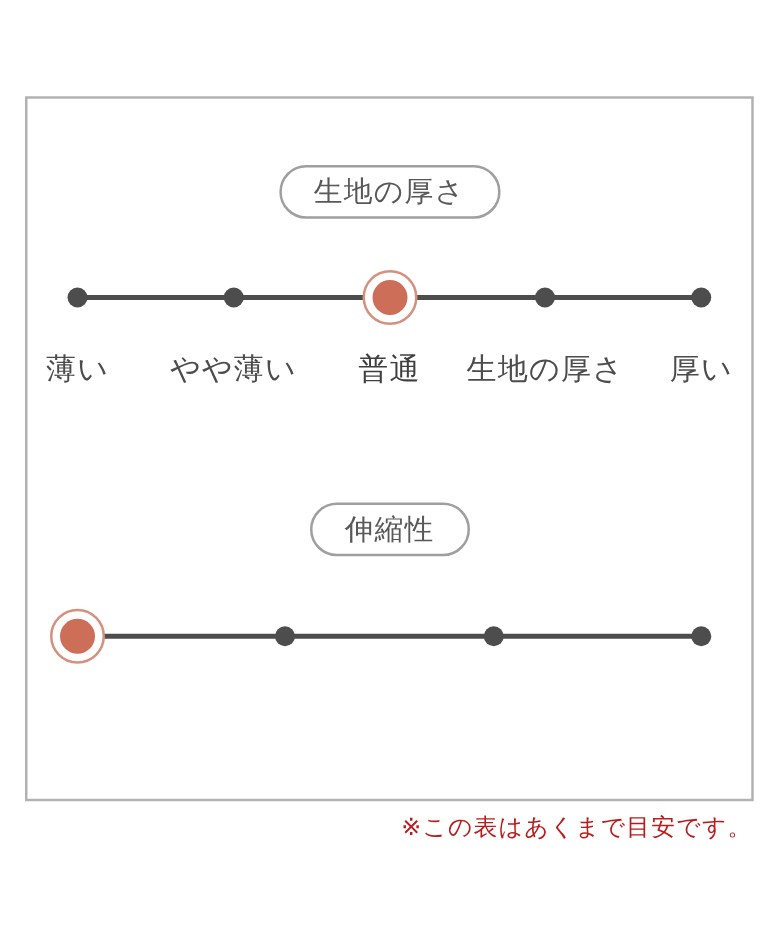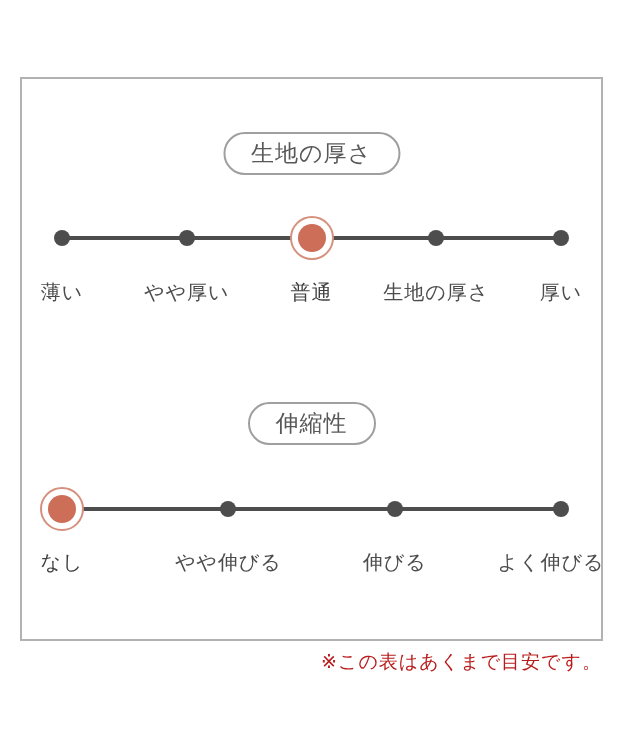--- a/index.html
+++ b/index.html
@@ -90,21 +90,21 @@
     width:499px;
     height:26px;
   }
   .labels-1{top:200px;}
   .labels-2{top:470px;}
   .lbl{
     position:absolute;
     top:0;
     transform:translateX(-50%);
     white-space:nowrap;
-    font-size:20px;
+    font-size:24px;
     letter-spacing:1px;
     color:var(--text);
   }
   .lbl.selected{font-weight:normal;color:#3f3f3f;}
   .lbl.nudge-left{margin-left:-10px;}
   .footer-note{
     position:absolute;
     top:649px;
     right:23px;
     font-size:19px;
@@ -129,43 +129,37 @@
       <div class="dot" style="left:25%"></div>
       <div class="marker" style="left:50%">
         <div class="marker-dot"></div>
       </div>
       <div class="dot" style="left:75%"></div>
       <div class="dot" style="left:100%"></div>
     </div>
 
     <div class="labels labels-1">
       <span class="lbl" style="left:0%">薄い</span>
-      <span class="lbl" style="left:25%">やや厚い</span>
+      <span class="lbl" style="left:25%">やや薄い</span>
       <span class="lbl selected" style="left:50%">普通</span>
       <span class="lbl" style="left:75%">生地の厚さ</span>
       <span class="lbl" style="left:100%">厚い</span>
     </div>
 
     <div class="pill pill-2">
       <span>伸縮性</span>
     </div>
 
     <div class="scale scale-2">
       <div class="track"></div>
       <div class="marker" style="left:0%">
         <div class="marker-dot"></div>
       </div>
       <div class="dot" style="left:33.333%"></div>
       <div class="dot" style="left:66.667%"></div>
       <div class="dot" style="left:100%"></div>
     </div>
 
-    <div class="labels labels-2">
-      <span class="lbl selected" style="left:0%">なし</span>
-      <span class="lbl" style="left:33.333%">やや伸びる</span>
-      <span class="lbl" style="left:66.667%">伸びる</span>
-      <span class="lbl nudge-left" style="left:100%">よく伸びる</span>
-    </div>
 
   </div>
 
   <div class="footer-note">※この表はあくまで目安です。</div>
 </div>
 
 </body></html>

